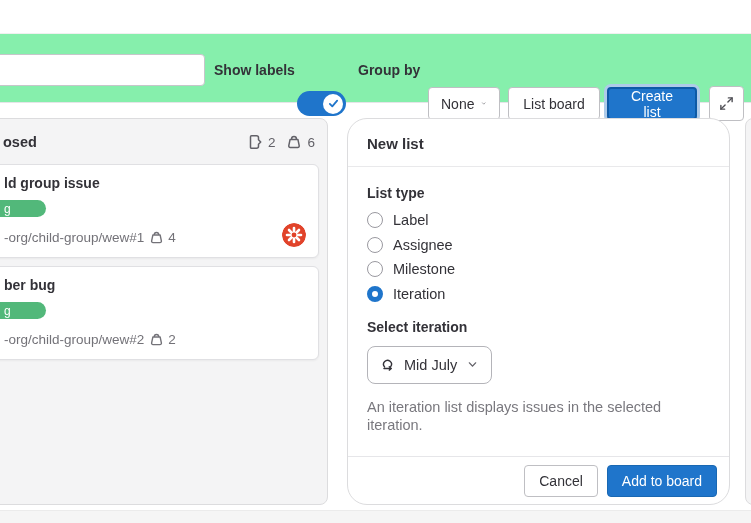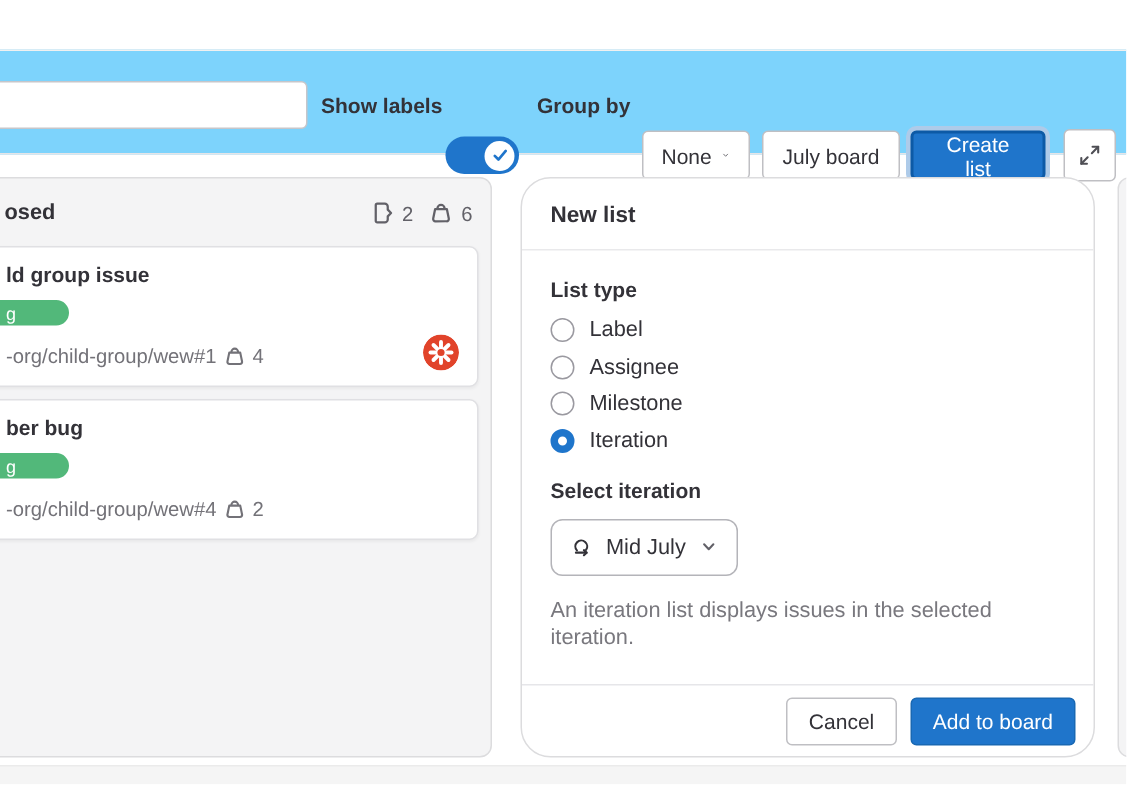--- a/index.html
+++ b/index.html
@@ -2,21 +2,21 @@
 <html><head>
 <meta charset="utf-8">
 <style>
   * { margin:0; padding:0; box-sizing:border-box; }
   html,body { background:#fff; }
   body { font-family:"Liberation Sans", sans-serif; color:#333238; }
   .screen { position:relative; width:751px; height:523px; overflow:hidden; background:#fff; }
 
   
   .toolbar { position:absolute; left:0; top:33px; width:751px; height:70px;
-             background:#7dd3fc; border-top:1px solid #f0f0f0; border-bottom:1px solid #e5e5e8; }
+             background:#86efac; border-top:1px solid #f0f0f0; border-bottom:1px solid #e5e5e8; }
   .search-input { position:absolute; left:-10px; top:20px; width:215px; height:32px; background:#fff;
              border:1px solid #c6c6ca; border-radius:4px; font-size:14px; padding:0 10px; color:#333238;
              font-family:"Liberation Sans",sans-serif; }
   .tb-label { position:absolute; top:28px; font-size:14px; font-weight:700; color:#333238; }
   .show-labels { left:214px; }
   .group-by { left:358px; }
   .toggle { position:absolute; left:297px; top:57px; width:49px; height:25px; border-radius:13px;
             background:#c7c7cc; cursor:pointer; }
   .toggle.checked { background:#1f75cb; }
   .toggle .knob { position:absolute; top:2.5px; right:3px; width:20px; height:20px; border-radius:50%;
@@ -92,21 +92,21 @@
         </svg>
       </div>
     </div>
     <span class="tb-label group-by">Group by</span>
     <button class="btn btn-none">
       <span>None</span>
       <svg width="13" height="13" viewBox="0 0 16 16">
         <path d="M4.2 6l3.8 4 3.8-4" fill="none" stroke="#626168" stroke-width="1.7" stroke-linecap="round" stroke-linejoin="round"></path>
       </svg>
     </button>
-    <button class="btn btn-edit">July board</button>
+    <button class="btn btn-edit">List board</button>
     <button class="btn btn-create">Create list</button>
     <button class="btn btn-expand">
       <svg width="15" height="15" viewBox="0 0 16 16">
         <g stroke="#4f4f55" stroke-width="1.5" fill="none" stroke-linecap="round" stroke-linejoin="round">
           <path d="M9.5 6.5L14 2"></path>
             <path d="M10 2h4v4"></path>
           <path d="M6.5 9.5L2 14"></path>
             <path d="M6 14H2v-4"></path>
         </g>
       </svg>
@@ -149,21 +149,21 @@
             <path d="M17 7L7 17"></path>
         </g>
         <circle cx="12" cy="12" r="2.4" fill="#e1432a"></circle>
       </svg>
     </div>
 
     <div class="card">
       <div class="card-title">ber bug</div>
       <div class="label-pill">g</div>
       <div class="card-meta">
-        <span>-org/child-group/wew#4</span>
+        <span>-org/child-group/wew#2</span>
         <svg width="15" height="15" viewBox="0 0 16 16">
           <path d="M5.6 5.4V5a2.4 2.4 0 0 1 4.8 0v.4" fill="none" stroke="#737278" stroke-width="1.5"></path>
           <path d="M4.1 5.4h7.8l1.3 6.3a1.5 1.5 0 0 1-1.5 1.8H4.3a1.5 1.5 0 0 1-1.5-1.8l1.3-6.3z" fill="none" stroke="#737278" stroke-width="1.5" stroke-linejoin="round"></path>
         </svg>
         <span class="wnum">2</span>
       </div>
     </div>
   </div>
 
   <div class="panel">

